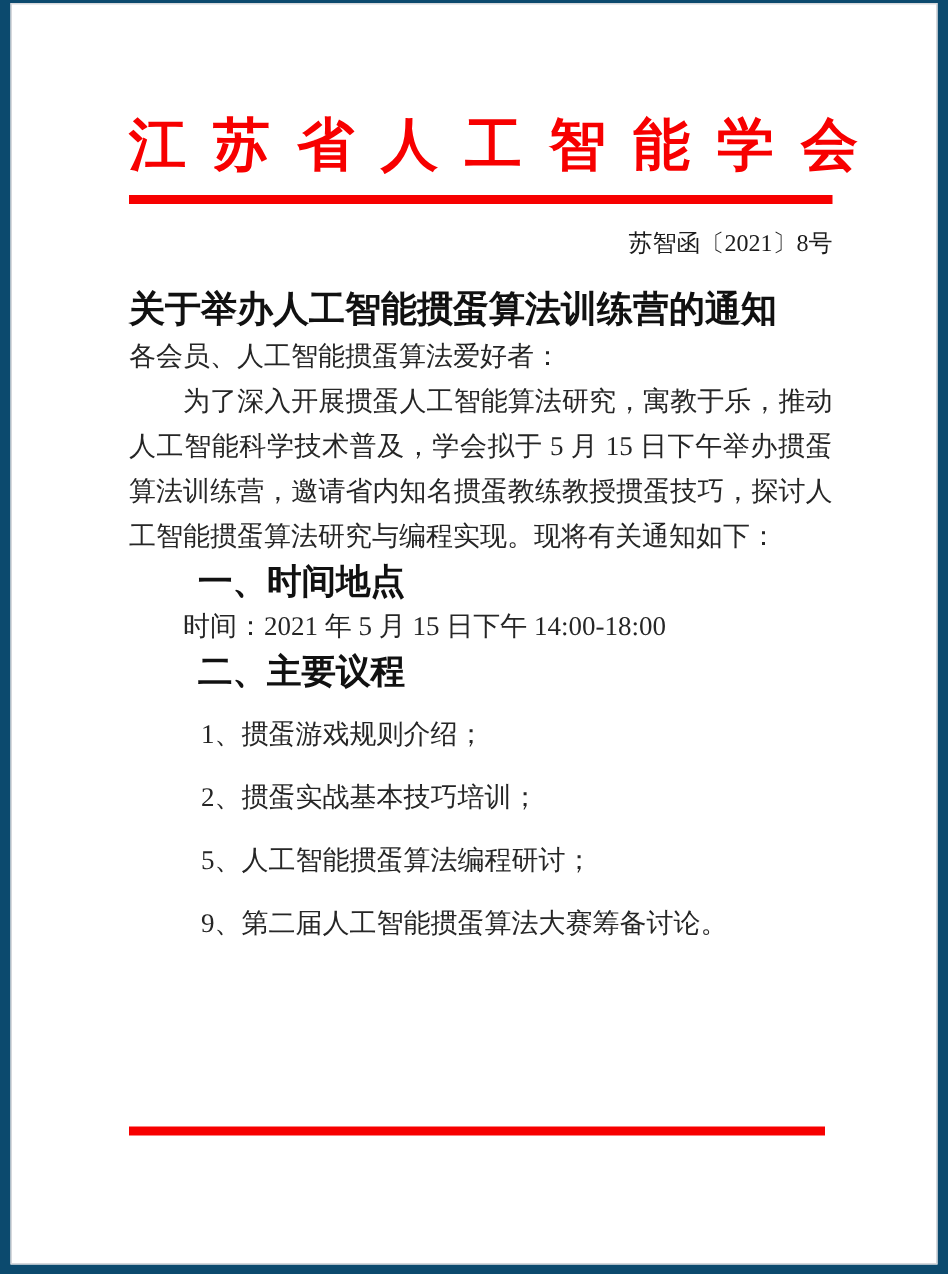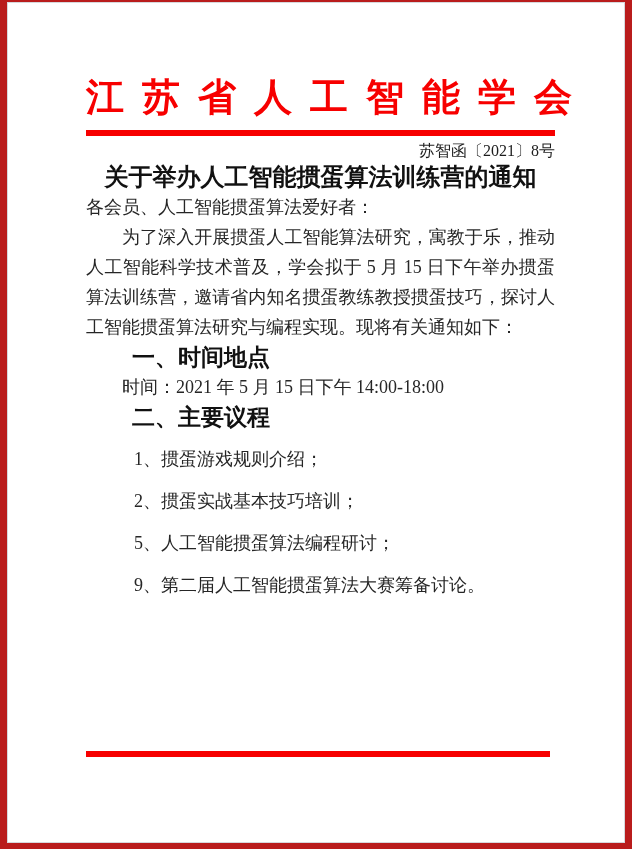--- a/index.html
+++ b/index.html
@@ -5,21 +5,21 @@
   html, body {
     margin: 0;
     padding: 0;
     background: #f3f4f6;
     font-family: "Liberation Serif", serif;
   }
   .viewport {
     position: relative;
     width: 632px;
     height: 849px;
-    background: #b91c1c;
+    background: #0c4a6e;
     overflow: hidden;
   }
   .page {
     position: absolute;
     left: 7px;
     top: 2px;
     width: 618px;
     height: 841px;
     background: #ffffff;
     border: 1px solid #d6d8dc;
@@ -39,33 +39,33 @@
     text-align: center;
     color: #f70000;
     white-space: nowrap;
   }
   .red-rule-top {
     margin-top: 13px;
     height: 6px;
     background: #f70000;
   }
   .doc-number {
-    margin-top: 4px;
+    margin-top: 16px;
     font-family: "Liberation Serif", serif;
     font-size: 16px;
     line-height: 22px;
     text-align: right;
     color: #1c1c1c;
   }
   .notice-title {
+    margin-top: 18px;
     font-family: "Liberation Sans", sans-serif;
     font-size: 24px;
     font-weight: bold;
     line-height: 30px;
-    text-align: center;
     color: #111111;
   }
   .body-text {
     font-size: 18px;
     line-height: 30px;
     color: #262626;
     text-align: justify;
     word-break: break-all;
   }
   .salutation {

